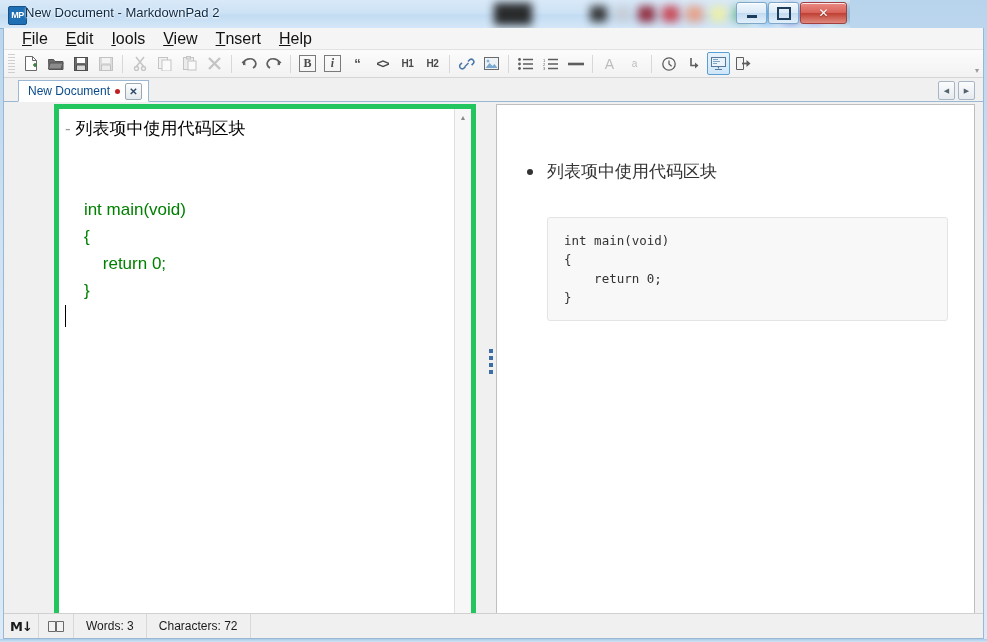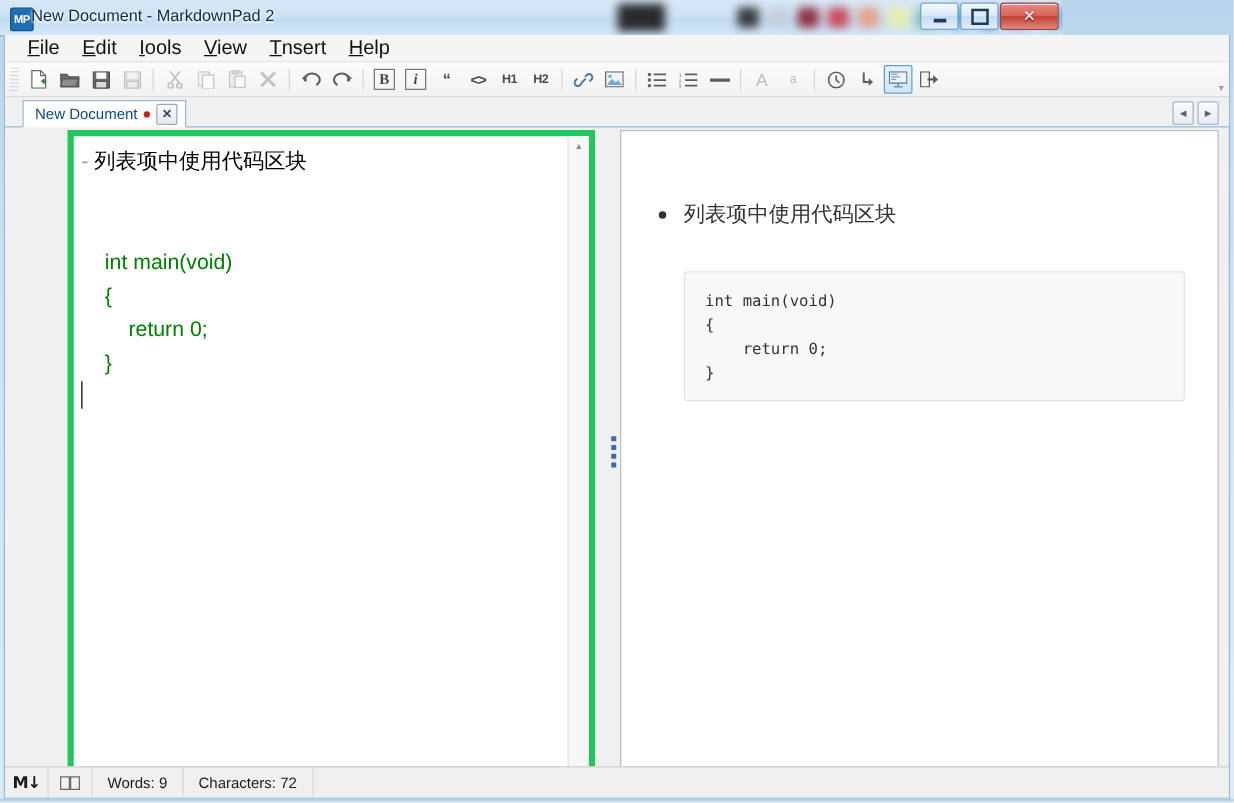--- a/index.html
+++ b/index.html
@@ -593,21 +593,21 @@
       <div class="st-cell st-icon">
         <span class="md-logo">M↓</span>
       </div>
       <div class="st-cell st-icon">
         <svg width="17" height="13" viewBox="0 0 17 13">
           <path d="M0.5 1.5h7v10h-7z" fill="#f2f2f2" stroke="#6a6a6a"></path>
           <path d="M8.5 1.5h7v10h-7z" fill="#f2f2f2" stroke="#6a6a6a"></path>
           <path d="M8 1.5v10" stroke="#6a6a6a"></path>
         </svg>
       </div>
-      <div class="st-cell">Words: 9</div>
+      <div class="st-cell">Words: 3</div>
       <div class="st-cell">Characters: 72</div>
       <div class="st-cell st-fill"></div>
     </div>
 
   </div>
 
   <div class="bottom-strip"></div>
 </div>
 
 </body></html>

